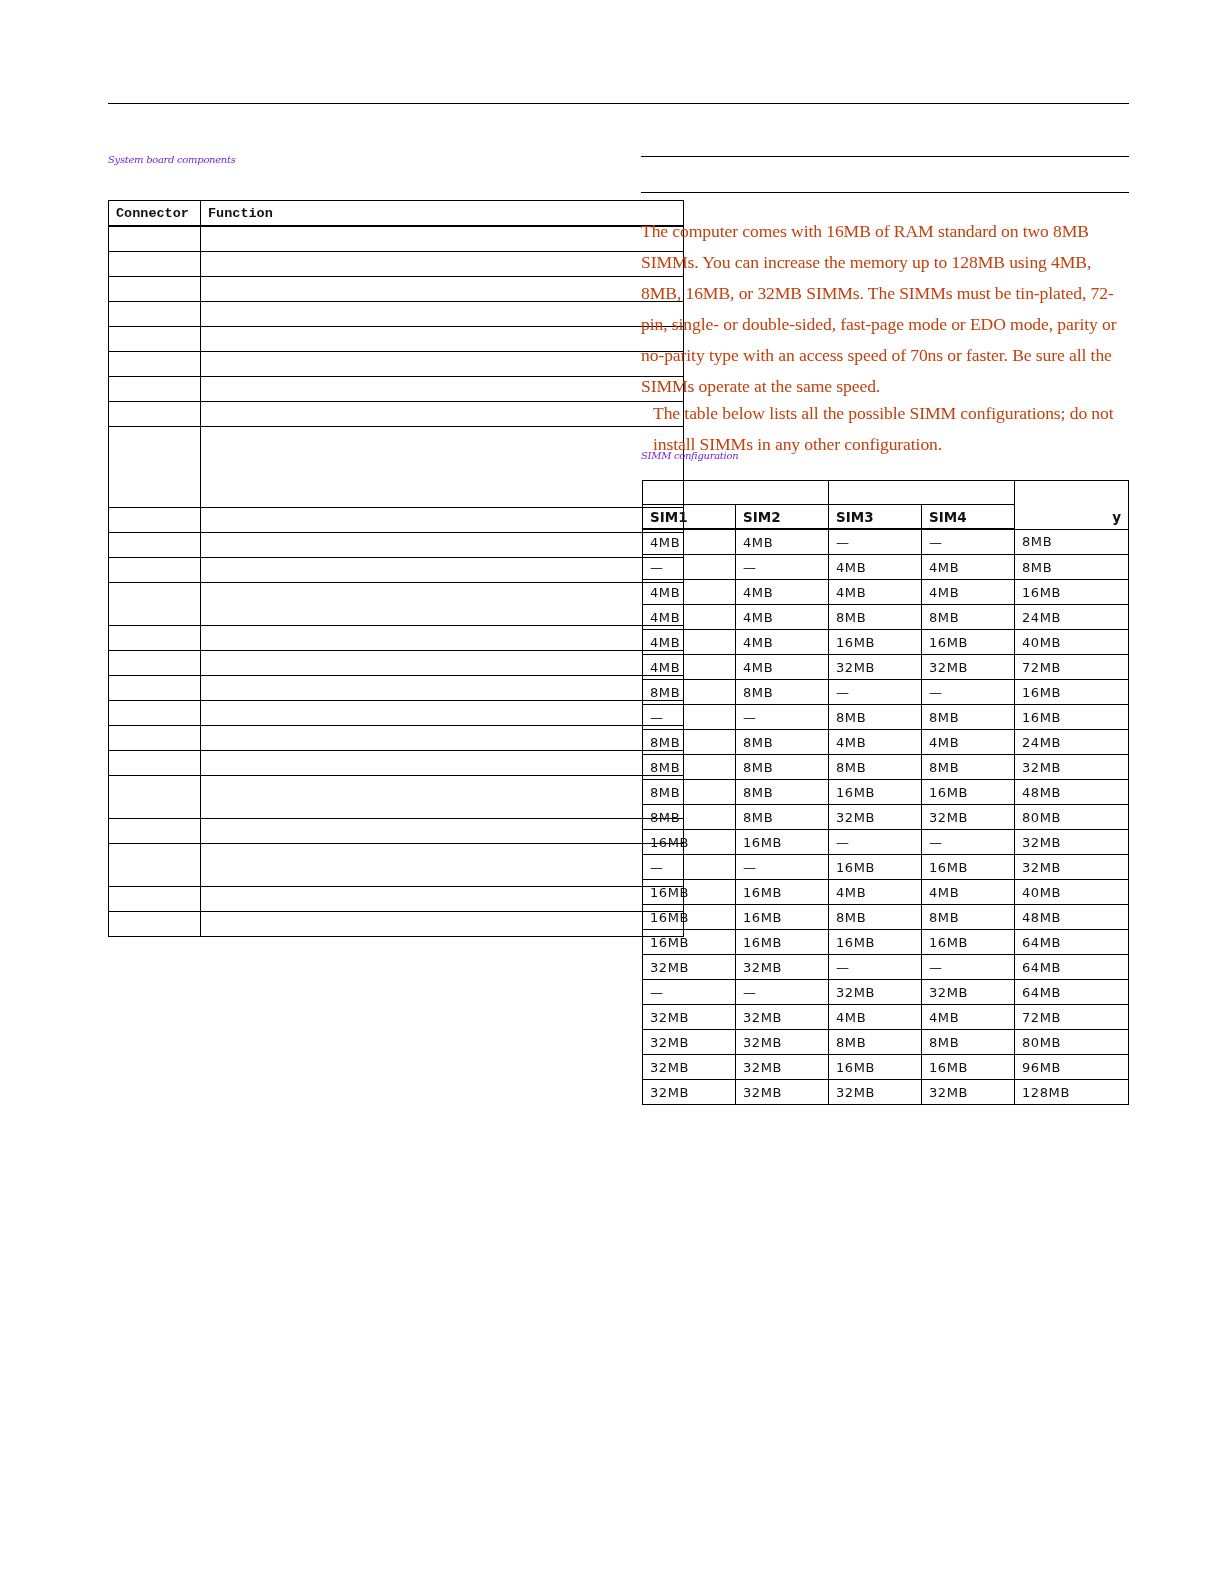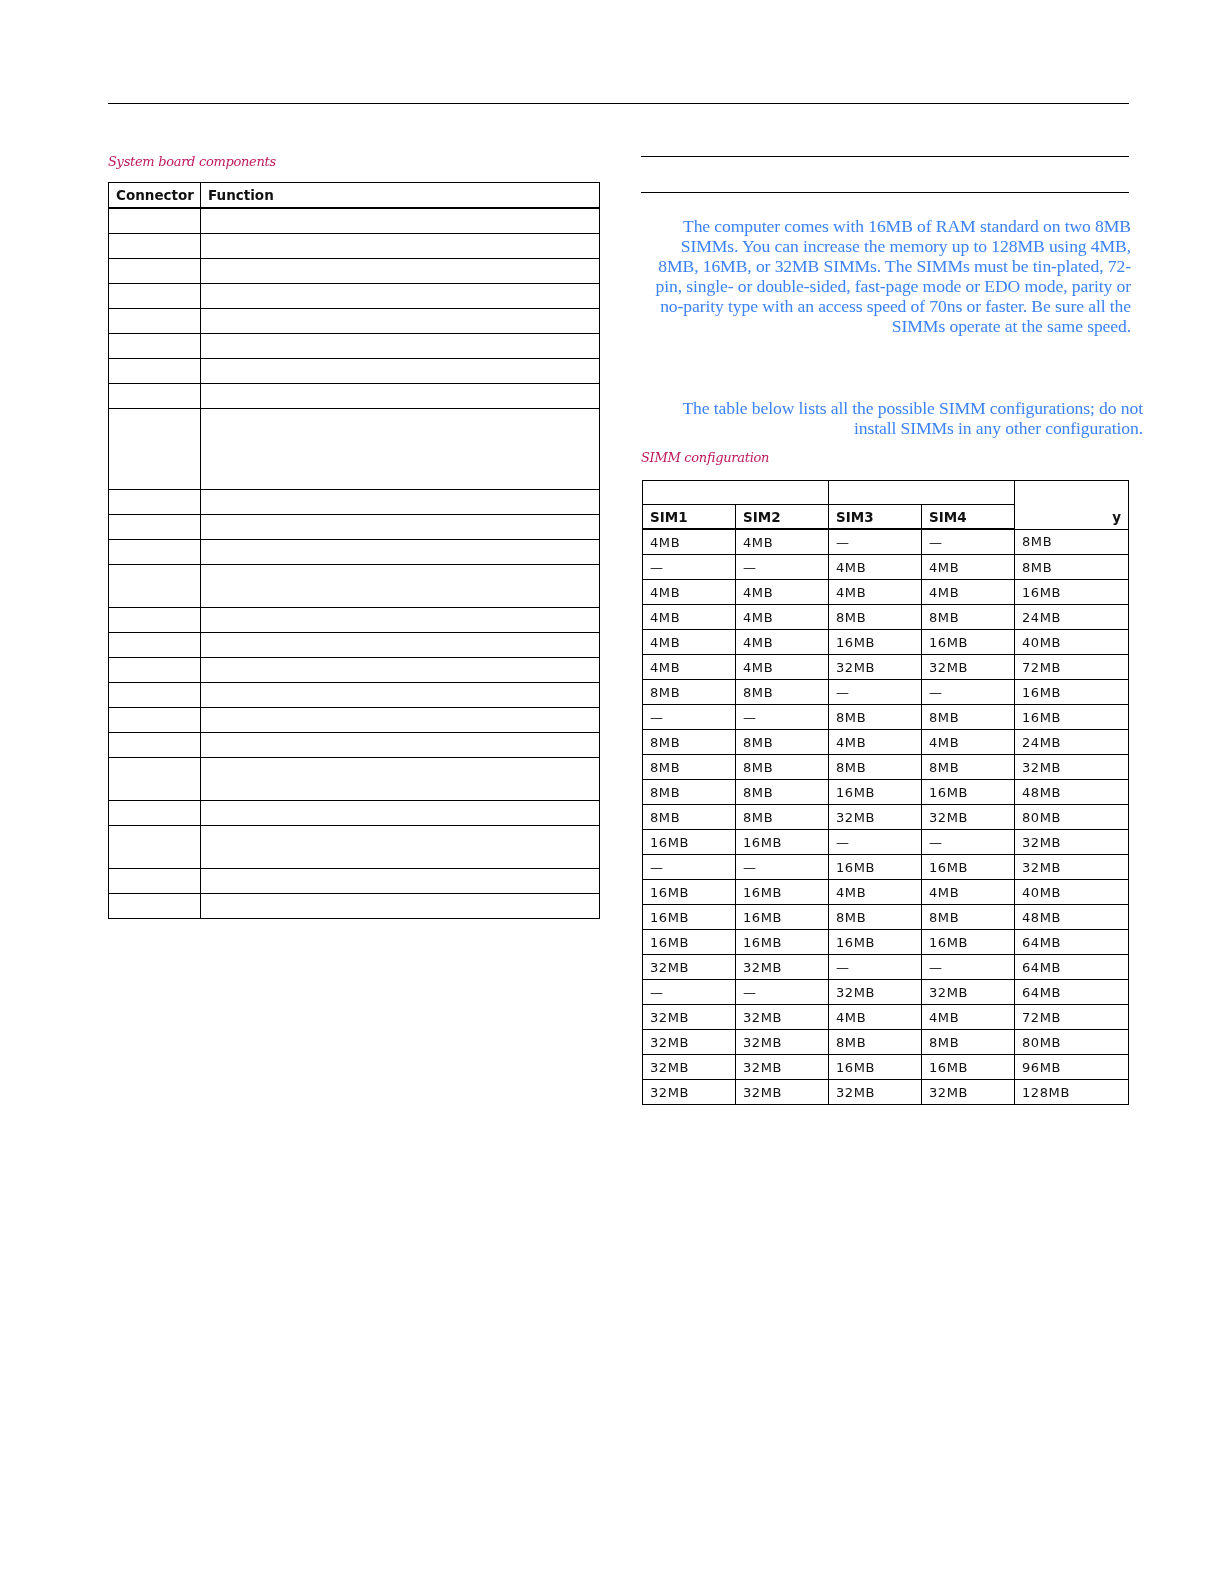--- a/index.html
+++ b/index.html
@@ -1,34 +1,34 @@
 <!DOCTYPE html>
 <html><head>
   <meta charset="utf-8">
   <style>
     html, body { margin: 0; padding: 0; background: #ffffff; }
     body { width: 1225px; height: 1585px; position: relative; overflow: hidden; color: #111; }
     .abs { position: absolute; }
     .top-rule { left: 108px; top: 103px; width: 1021px; height: 0; border-top: 1.5px solid #000; }
-    .caption { font-family: "DejaVu Serif", "Liberation Serif", serif; font-style: italic; font-size: 13px; letter-spacing: -0.3px; color: #be185d; }
+    .caption { font-family: "DejaVu Serif", "Liberation Serif", serif; font-style: italic; font-size: 10px; letter-spacing: -0.3px; color: #6d28d9; }
     .left-caption { left: 108px; top: 154px; }
     table { border-collapse: collapse; table-layout: fixed; font-family: "DejaVu Sans", "Liberation Sans", sans-serif; font-size: 13px; }
     td, th { border: 1.4px solid #000; padding: 0 7px; text-align: left; vertical-align: middle; white-space: nowrap; overflow: hidden; }
     th { font-weight: bold; font-size: 13.5px; }
     td { letter-spacing: 0.6px; }
-    .left-table { left: 108px; top: 182px; width: 492px; }
+    .left-table { left: 108px; top: 200px; width: 576px; font-family: Liberation Mono, monospace; }
     .left-table col.c1 { width: 92px; }
     .left-table thead th { height: 24px; border-bottom: 2.5px solid #000; }
     .left-table tbody td { height: 24px; }
     .left-table tbody tr.tall3 td { height: 80px; }
     .left-table tbody tr.tall2 td { height: 42px; }
     .right-rule { left: 641px; width: 488px; height: 0; border-top: 1.4px solid #000; }
     .rule-a { top: 156px; }
     .rule-b { top: 192px; }
-    .body-text { left: 641px; width: 490px; font-family: "Liberation Serif", "DejaVu Serif", serif; font-size: 17.6px; line-height: 20px; color: #3b82f6; letter-spacing: -0.1px; text-align: right; }
+    .body-text { left: 641px; width: 490px; font-family: "Liberation Serif", "DejaVu Serif", serif; font-size: 17.6px; line-height: 31px; color: #c2410c; letter-spacing: -0.1px; }
     .para1 { top: 216px; }
     .para2 { top: 386px; }
     .right-caption { left: 641px; top: 450px; }
     .right-table { left: 642px; top: 480px; width: 487px; }
     .right-table col.s { width: 93px; }
     .right-table thead tr.group th { height: 23px; }
     .right-table thead tr.labels th { height: 23px; border-bottom: 2.5px solid #000; }
     .right-table thead th.total { vertical-align: bottom; text-align: right; padding-bottom: 4px; }
     .right-table tbody td { height: 24px; }
   </style>

